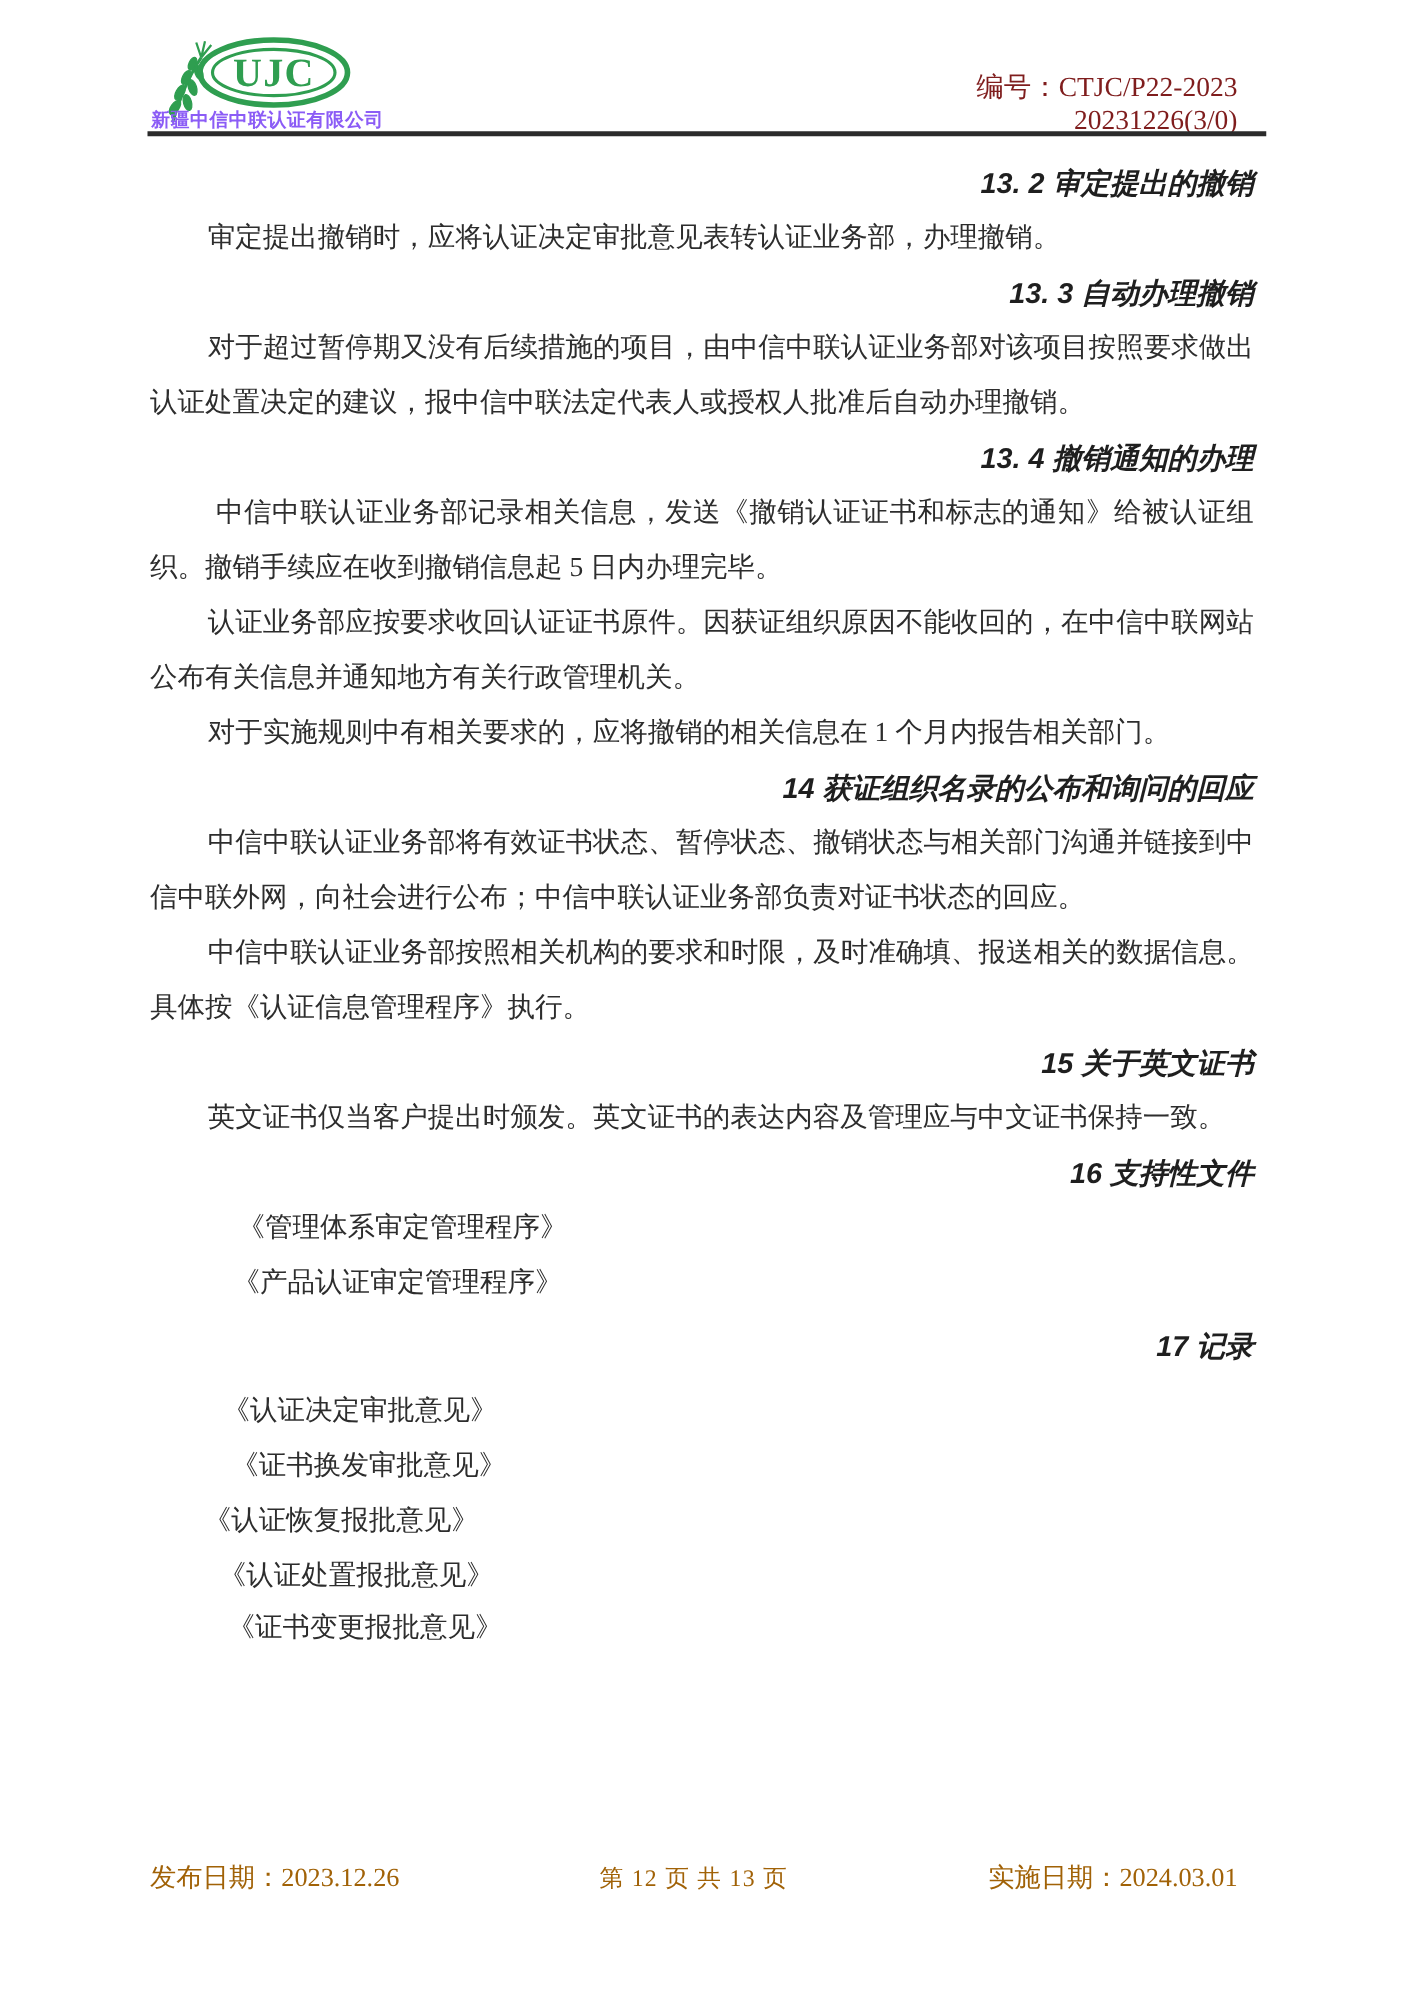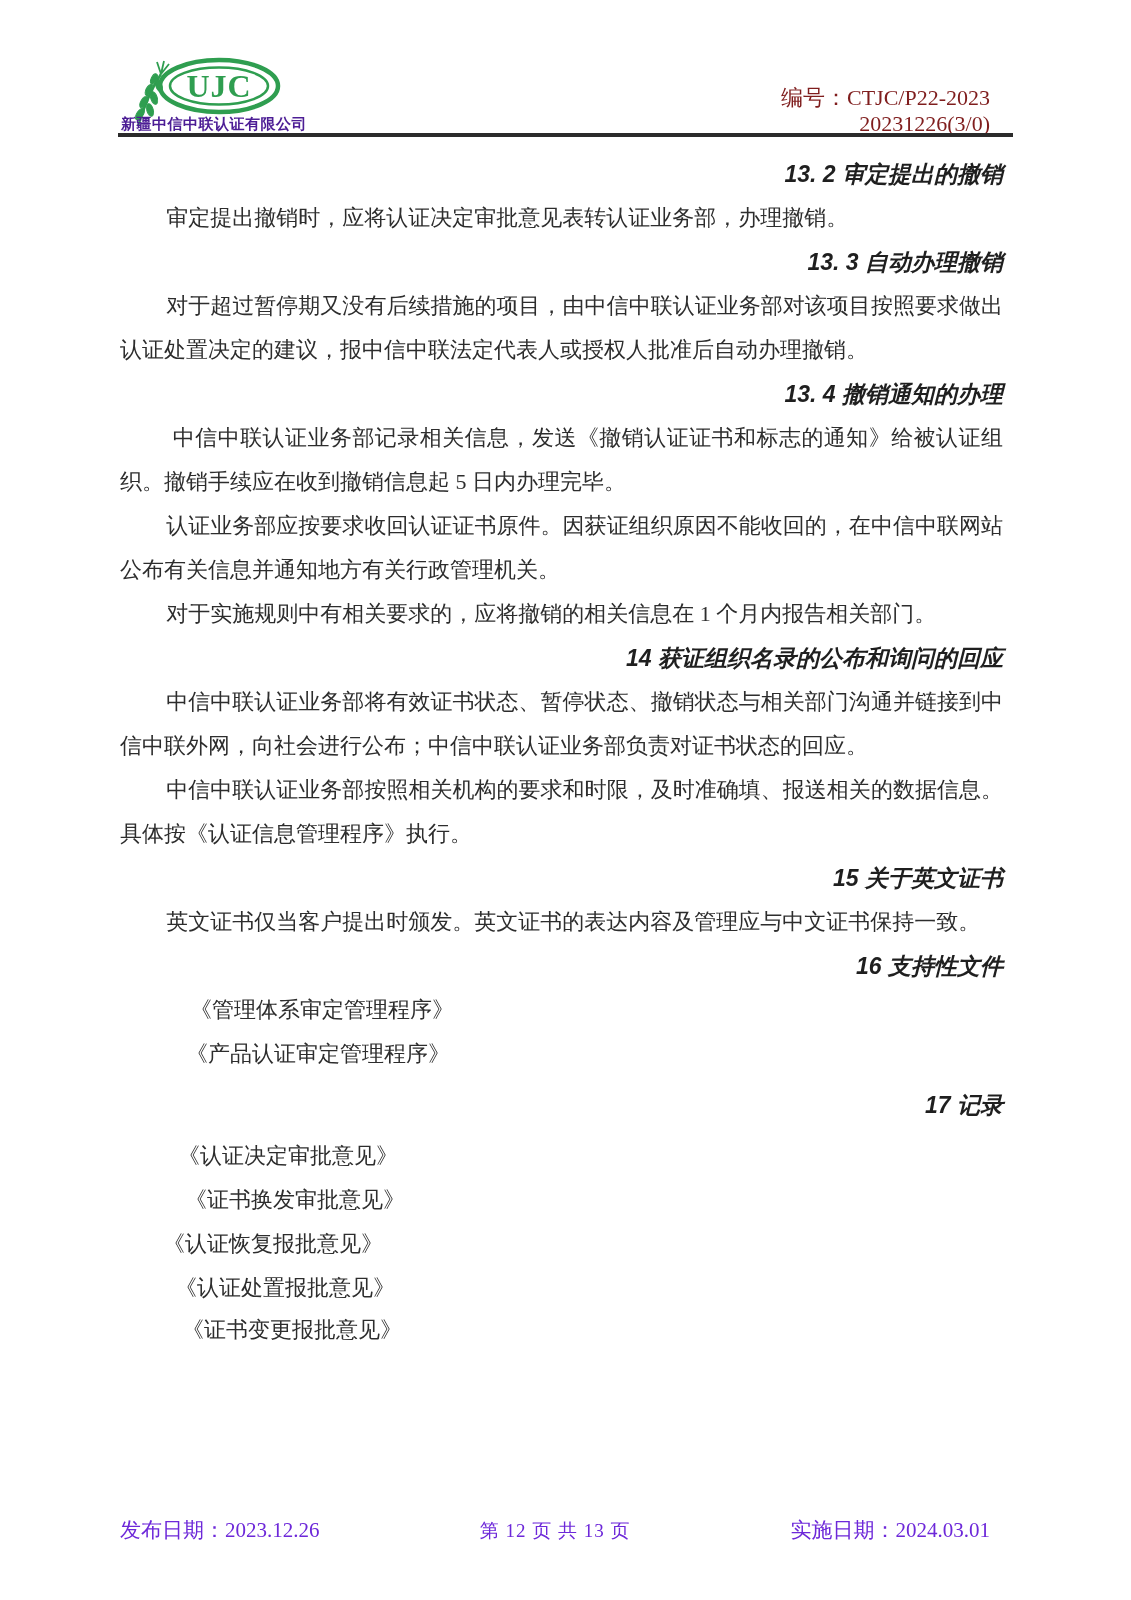--- a/index.html
+++ b/index.html
@@ -4,29 +4,29 @@
 <style>
   * { box-sizing: border-box; margin: 0; padding: 0; }
   html, body { background: #ffffff; }
   body {
     width: 1131px; height: 1600px;
     font-family: "Liberation Serif", serif;
     color: #2d2d2d;
     position: relative;
     overflow: hidden;
   }
-  .page { position: absolute; inset: 0; background: #ffffff; margin-top: 28px; }
+  .page { position: absolute; inset: 0; background: #ffffff; }
 
   
   .logo-svg { position: absolute; left: 116px; top: 24px; }
   .company-name {
     position: absolute; left: 121px; top: 87px;
     font-family: "Liberation Sans", sans-serif;
     font-size: 15px; font-weight: 700;
-    color: #4c1d95; letter-spacing: 0.5px;
+    color: #8b5cf6; letter-spacing: 0.5px;
   }
   .doc-number {
     position: absolute; top: 57px; right: 141px;
     text-align: right;
     font-size: 22px; line-height: 26px;
     color: #7f1d1d;
   }
   .header-rule {
     position: absolute; left: 118px; top: 105px;
     width: 895px; height: 4px;
@@ -46,21 +46,21 @@
     text-align: right; color: #1f1f1f; font-style: italic;
   }
   .blk.p { text-indent: 2.1em; }
   .blk.doc { text-align: left; }
 
   
   footer.page-footer {
     position: absolute; left: 120px; top: 1488px;
     width: 870px;
     display: flex; justify-content: space-between; align-items: baseline;
-    font-size: 21px; color: #6d28d9;
+    font-size: 21px; color: #a16207;
   }
   footer .center { font-size: 19px; letter-spacing: 1px; }
 </style>
 </head>
 <body>
 
 <div class="page">
 
   <svg class="logo-svg" width="170" height="78" viewBox="0 0 170 78">
     <g stroke="#2f9e50" fill="#2f9e50">

